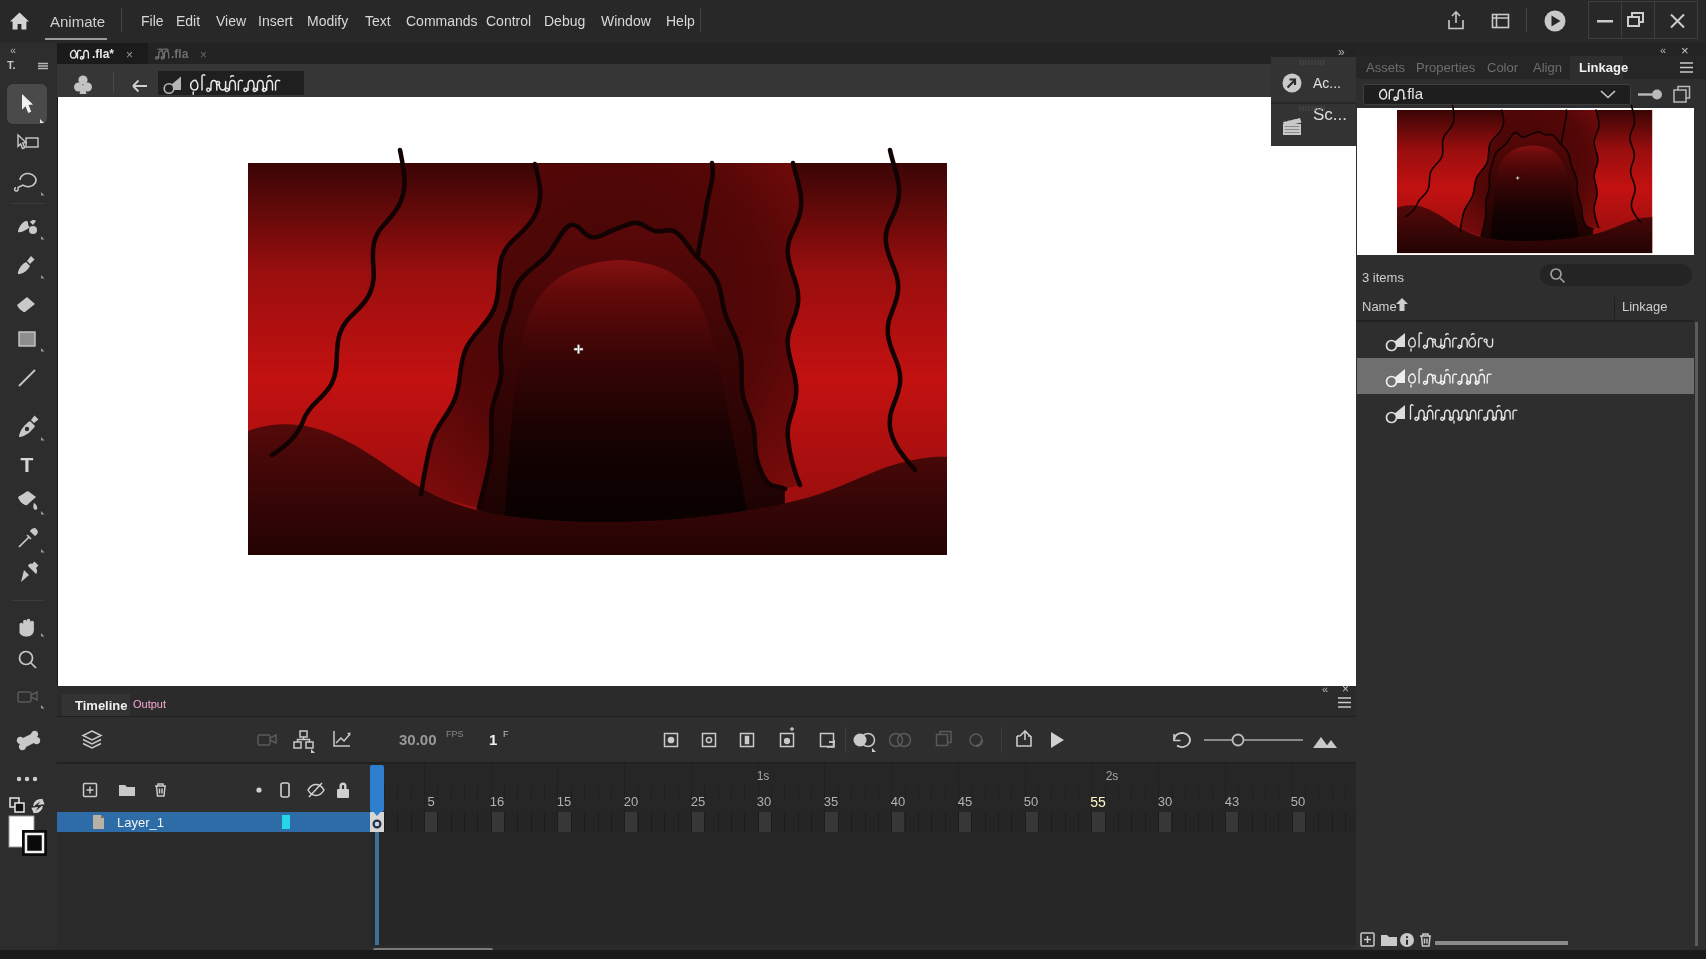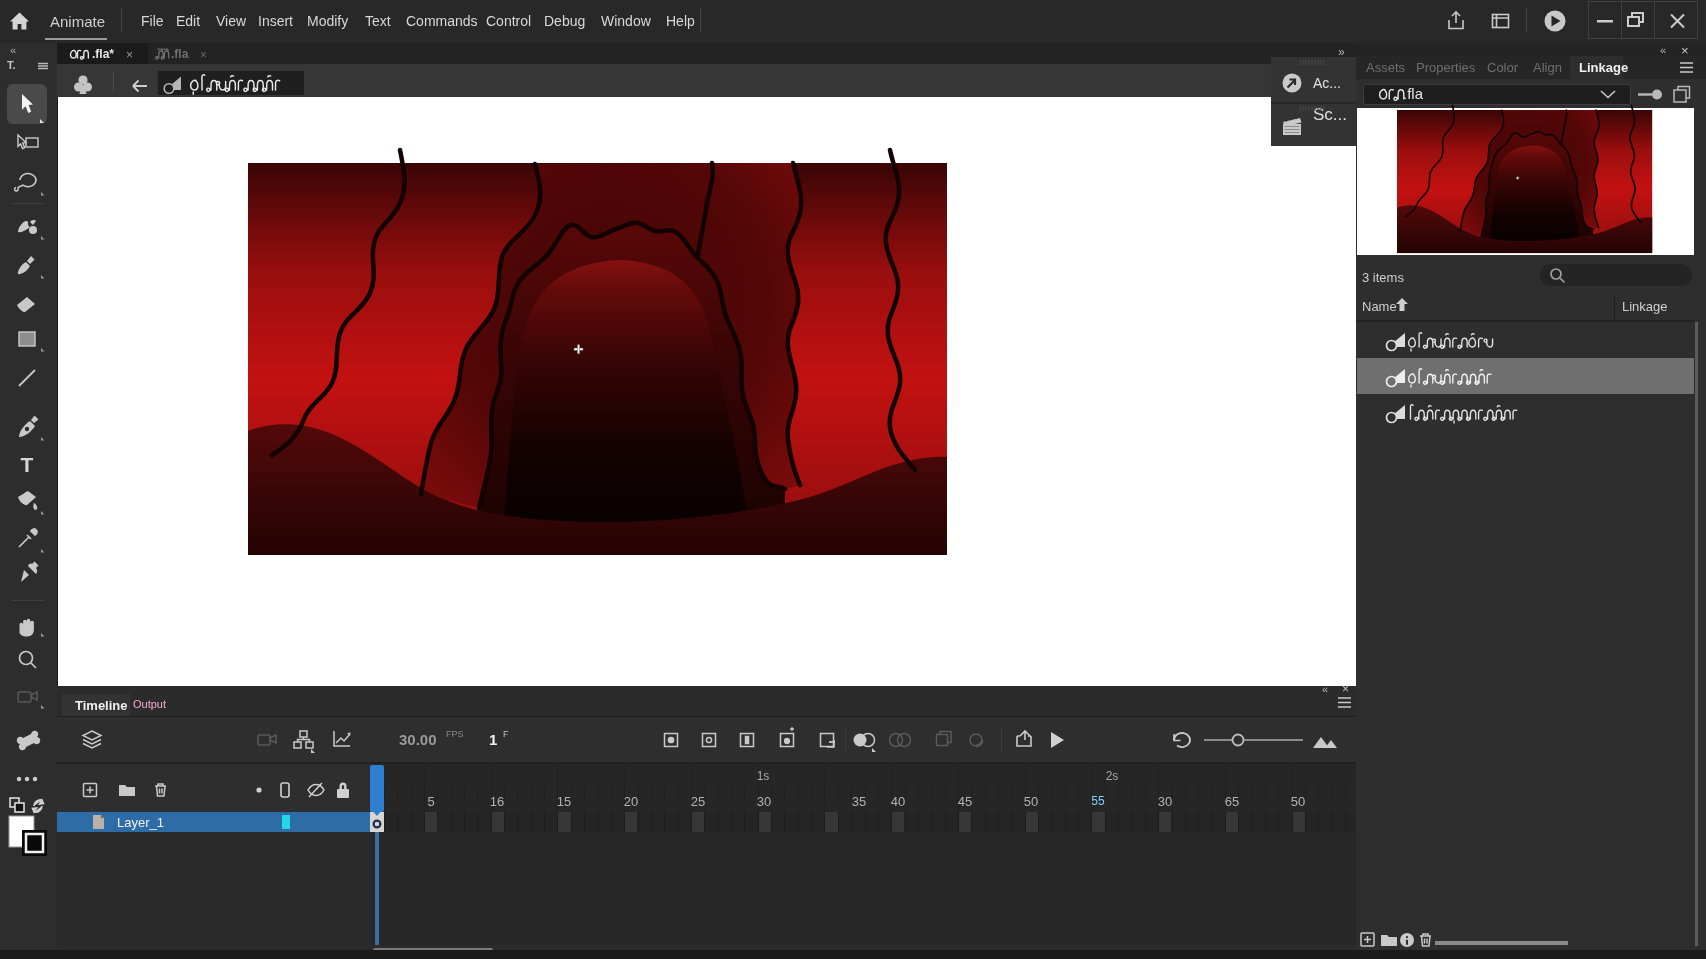--- a/index.html
+++ b/index.html
@@ -191,27 +191,27 @@
 <div class="ab" style="left:1305.0px;top:786px;width:1px;height:14px;background:#1f1f1f"></div>
 <div class="ab" style="left:1318.3px;top:786px;width:1px;height:14px;background:#1f1f1f"></div>
 <div class="ab" style="left:1331.7px;top:786px;width:1px;height:14px;background:#1f1f1f"></div>
 <div class="ab" style="left:1345.0px;top:786px;width:1px;height:14px;background:#1f1f1f"></div>
 <div class="txt" style="left:431px;top:794px;font-size:13px;color:#b2b2b2;transform:translateX(-50%)">5</div>
 <div class="txt" style="left:497px;top:794px;font-size:13px;color:#b2b2b2;transform:translateX(-50%)">16</div>
 <div class="txt" style="left:564px;top:794px;font-size:13px;color:#b2b2b2;transform:translateX(-50%)">15</div>
 <div class="txt" style="left:631px;top:794px;font-size:13px;color:#b2b2b2;transform:translateX(-50%)">20</div>
 <div class="txt" style="left:698px;top:794px;font-size:13px;color:#b2b2b2;transform:translateX(-50%)">25</div>
 <div class="txt" style="left:764px;top:794px;font-size:13px;color:#b2b2b2;transform:translateX(-50%)">30</div>
-<div class="txt" style="left:859px;top:794px;font-size:13px;color:#b2b2b2;transform:translateX(-50%)">35</div>
+<div class="txt" style="left:831px;top:794px;font-size:13px;color:#b2b2b2;transform:translateX(-50%)">35</div>
 <div class="txt" style="left:898px;top:794px;font-size:13px;color:#b2b2b2;transform:translateX(-50%)">40</div>
 <div class="txt" style="left:965px;top:794px;font-size:13px;color:#b2b2b2;transform:translateX(-50%)">45</div>
 <div class="txt" style="left:1031px;top:794px;font-size:13px;color:#b2b2b2;transform:translateX(-50%)">50</div>
-<div class="txt" style="left:1098px;top:794px;font-size:12px;color:#7dd3fc;transform:translateX(-50%)">55</div>
+<div class="txt" style="left:1098px;top:794px;font-size:14px;color:#fef9c3;transform:translateX(-50%)">55</div>
 <div class="txt" style="left:1165px;top:794px;font-size:13px;color:#b2b2b2;transform:translateX(-50%)">30</div>
-<div class="txt" style="left:1232px;top:794px;font-size:13px;color:#b2b2b2;transform:translateX(-50%)">65</div>
+<div class="txt" style="left:1232px;top:794px;font-size:13px;color:#b2b2b2;transform:translateX(-50%)">43</div>
 <div class="txt" style="left:1298px;top:794px;font-size:13px;color:#b2b2b2;transform:translateX(-50%)">50</div>
 <div class="txt" style="left:763px;top:769px;font-size:12px;color:#a8a8a8;transform:translateX(-50%)">1s</div>
 <div class="txt" style="left:1112px;top:769px;font-size:12px;color:#a8a8a8;transform:translateX(-50%)">2s</div>
 <div class="ab" style="left:423.9px;top:812px;width:13.3px;height:20px;background:#373737"></div>
 <div class="ab" style="left:490.6px;top:812px;width:13.3px;height:20px;background:#373737"></div>
 <div class="ab" style="left:557.4px;top:812px;width:13.3px;height:20px;background:#373737"></div>
 <div class="ab" style="left:624.1px;top:812px;width:13.3px;height:20px;background:#373737"></div>
 <div class="ab" style="left:690.9px;top:812px;width:13.3px;height:20px;background:#373737"></div>
 <div class="ab" style="left:757.6px;top:812px;width:13.3px;height:20px;background:#373737"></div>
 <div class="ab" style="left:824.4px;top:812px;width:13.3px;height:20px;background:#373737"></div>

